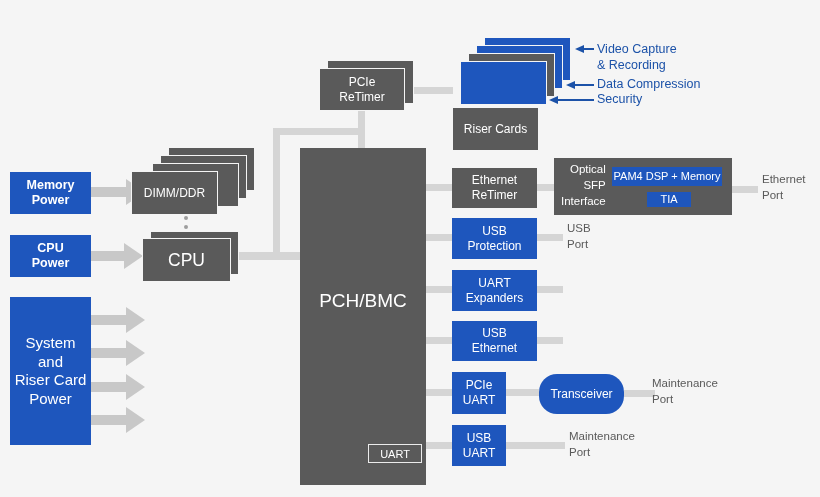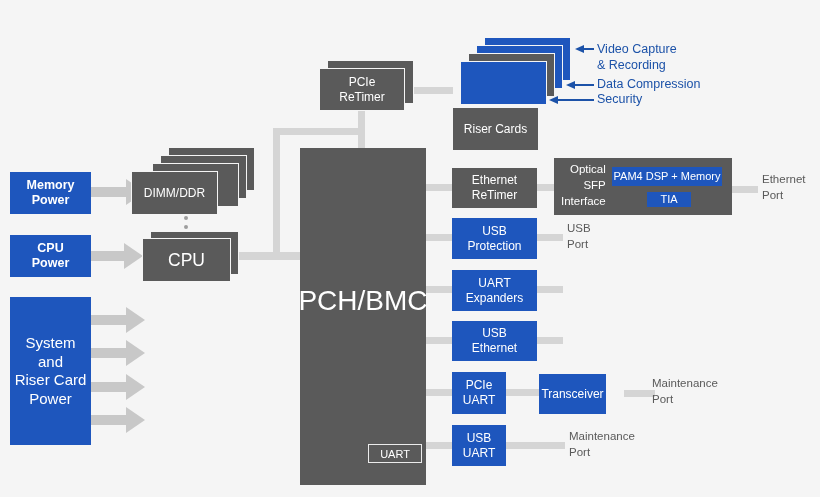--- a/index.html
+++ b/index.html
@@ -14,21 +14,21 @@
     box-sizing:border-box;
   }
   .blue { background:#1e56bd; }
   .gray { background:#5a5a5a; }
   .card { box-shadow:0 0 0 1px #f5f5f5; }
   .fs11 { font-size:11px; line-height:13px; }
   .fs12 { font-size:12px; line-height:15px; }
   .fs13 { font-size:12.5px; line-height:15.5px;font-weight:bold; }
   .fs15 { font-size:15px; line-height:18.5px; }
   .fs17 { font-size:17.5px; }
-  .fs21 { font-size:28px; }
+  .fs21 { font-size:19px; }
   .line { position:absolute; background:#d5d5d5; }
   .shaft { position:absolute; background:#c8c8c8; height:10px; }
   .ahead {
     position:absolute; width:0; height:0;
     border-top:13px solid transparent; border-bottom:13px solid transparent;
     border-left:19px solid #c8c8c8;
   }
   .dotted {
     position:absolute; width:0; height:22px;
     border-left:4px dotted #9d9d9d;
@@ -150,21 +150,21 @@
   </div>
 
   <div class="b blue fs12" style="left:452px;top:218px;width:85px;height:41px;">USB
 Protection</div>
   <div class="b blue fs12" style="left:452px;top:270px;width:85px;height:41px;">UART
 Expanders</div>
   <div class="b blue fs12" style="left:452px;top:321px;width:85px;height:40px;">USB
 Ethernet</div>
   <div class="b blue fs12" style="left:452px;top:372px;width:54px;height:42px;">PCIe
 UART</div>
-  <div class="b blue fs12" style="left:539px;top:374px;width:67px;height:40px;">Transceiver</div>
+  <div class="b blue fs12" style="left:539px;top:374px;width:85px;height:40px;border-radius:18px;">Transceiver</div>
   <div class="b blue fs12" style="left:452px;top:425px;width:54px;height:41px;">USB
 UART</div>
 
   <div class="sidelabel" style="left:762px;top:172px;">Ethernet
 Port</div>
   <div class="sidelabel" style="left:567px;top:221px;">USB
 Port</div>
   <div class="sidelabel" style="left:652px;top:376px;">Maintenance
 Port</div>
   <div class="sidelabel" style="left:569px;top:429px;">Maintenance

